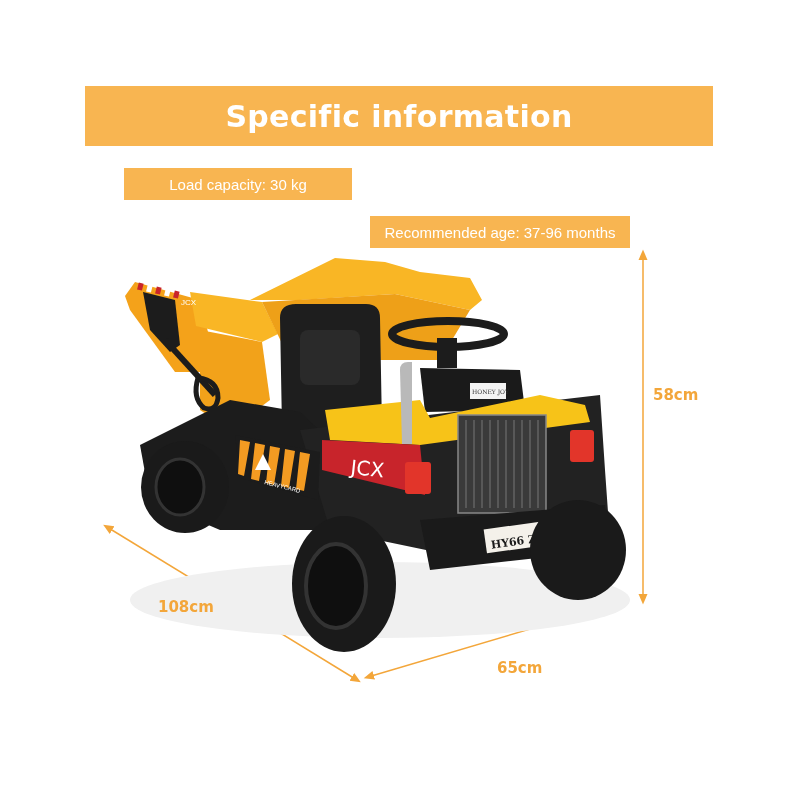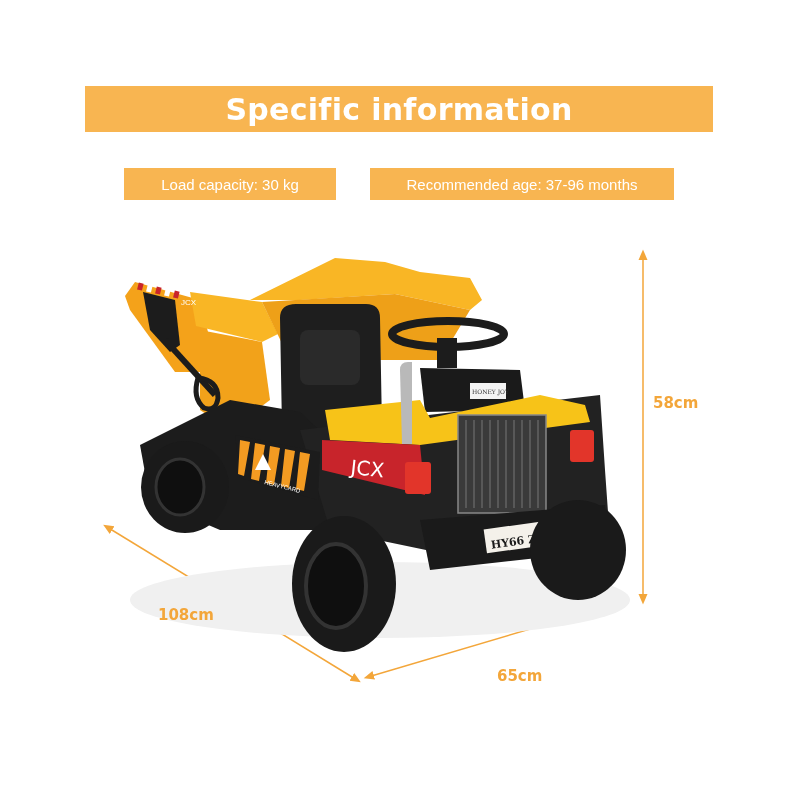--- a/index.html
+++ b/index.html
@@ -1,34 +1,34 @@
 <!DOCTYPE html>
 <html><head>
 <meta charset="utf-8">
 <style>
   html, body { margin: 0; padding: 0; background: #ffffff; }
   body { width: 800px; height: 800px; position: relative; overflow: hidden; font-family: "Liberation Sans", sans-serif; }
   .banner {
-    position: absolute; left: 85px; top: 86px; width: 628px; height: 46px;
+    position: absolute; left: 85px; top: 86px; width: 628px; height: 60px;
     background: #f8b551; display: flex; align-items: center; justify-content: center;
   }
   .banner-title {
     color: #ffffff; font-family: "DejaVu Sans", sans-serif; font-weight: bold;
     font-size: 30px; letter-spacing: 0.3px;
   }
   .badge {
     position: absolute; top: 168px; height: 32px; background: #f8b551;
     display: flex; align-items: center; justify-content: center;
     color: #ffffff; font-size: 15px;
   }
-  .badge-load { left: 124px; width: 212px; }
-  .badge-age { left: 370px; width: 304px; }
+  .badge-load { left: 124px; width: 228px; }
+  .badge-age { left: 370px; width: 260px; margin-top: 48px; }
   .dim-label {
     position: absolute; color: #f3a63a; font-family: "DejaVu Sans", sans-serif;
-    font-weight: bold; font-size: 15px; margin-top: 8px;
+    font-weight: bold; font-size: 15px;
   }
   .dim-height { left: 653px; top: 386px; }
   .dim-length { left: 158px; top: 598px; }
   .dim-width { left: 497px; top: 659px; }
   svg.art { position: absolute; left: 0; top: 0; }
 </style>
 </head>
 <body>
 
 <div class="banner">

